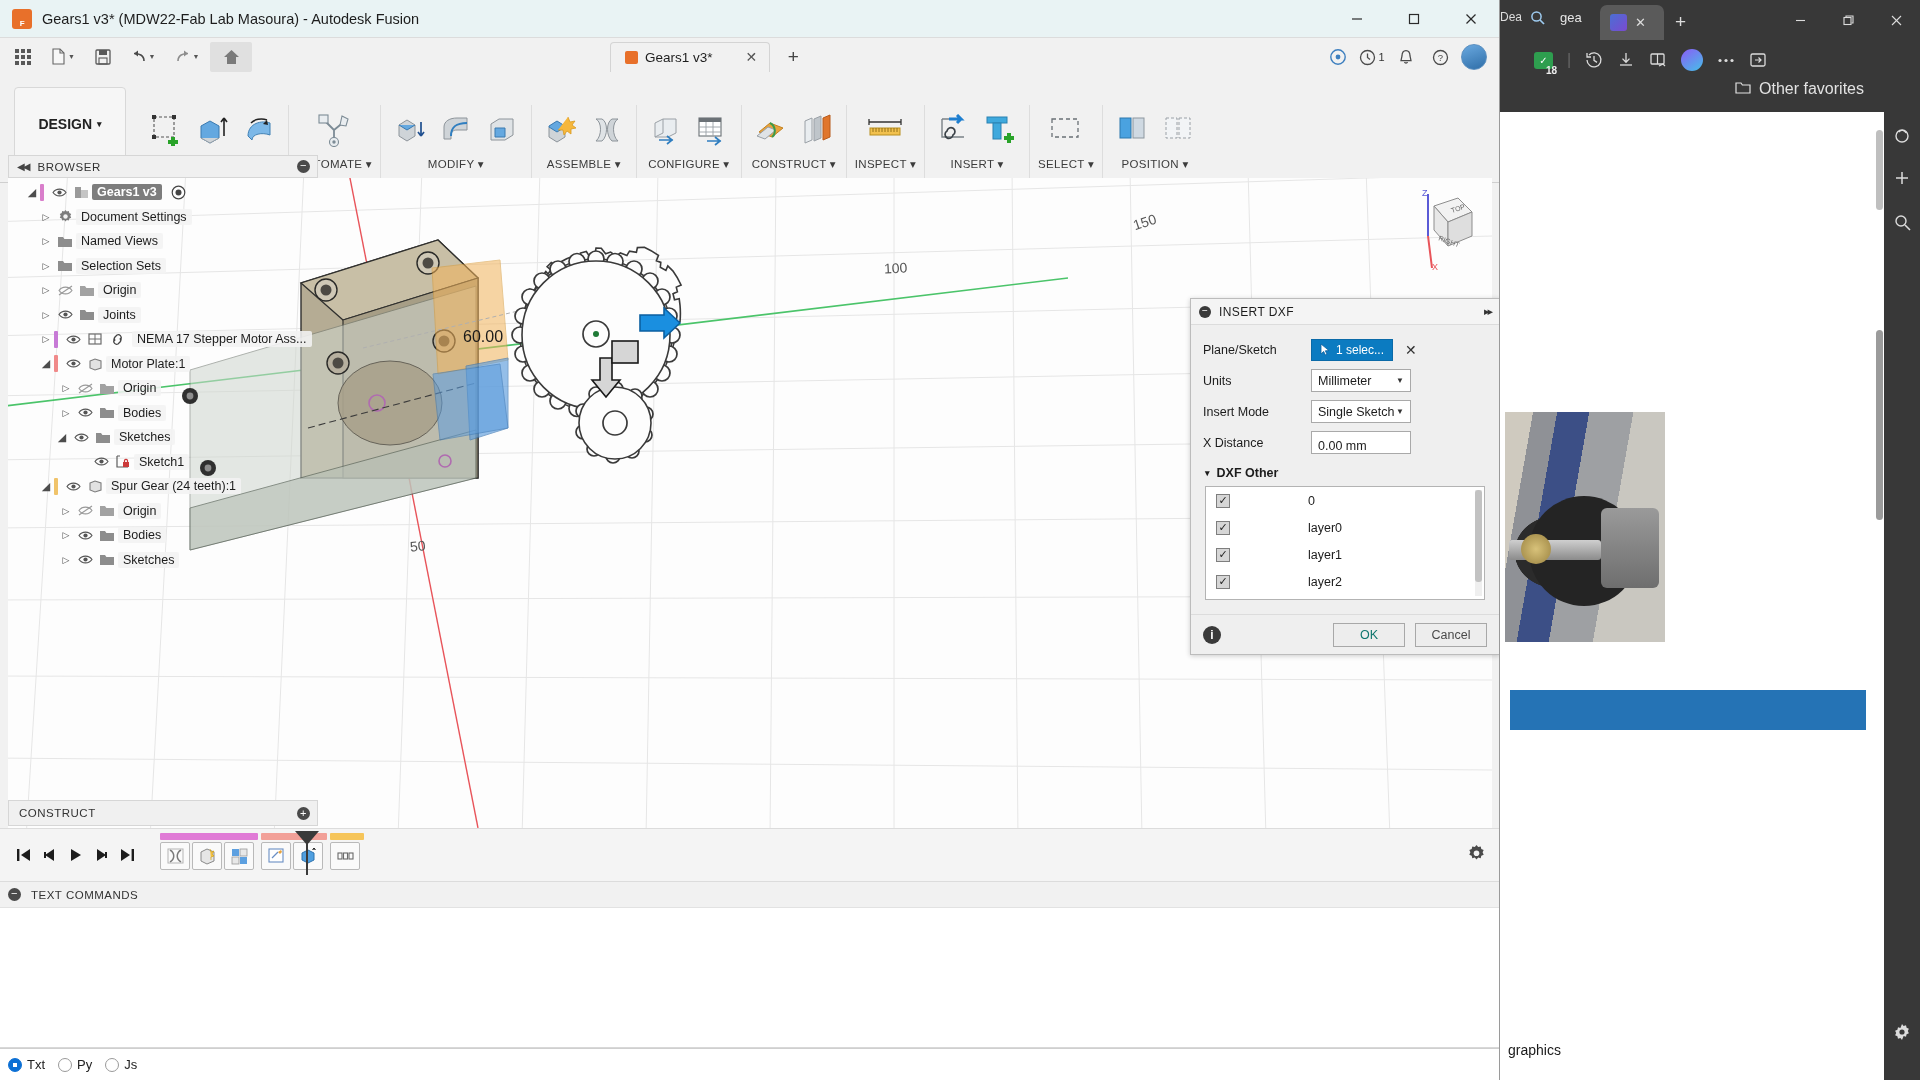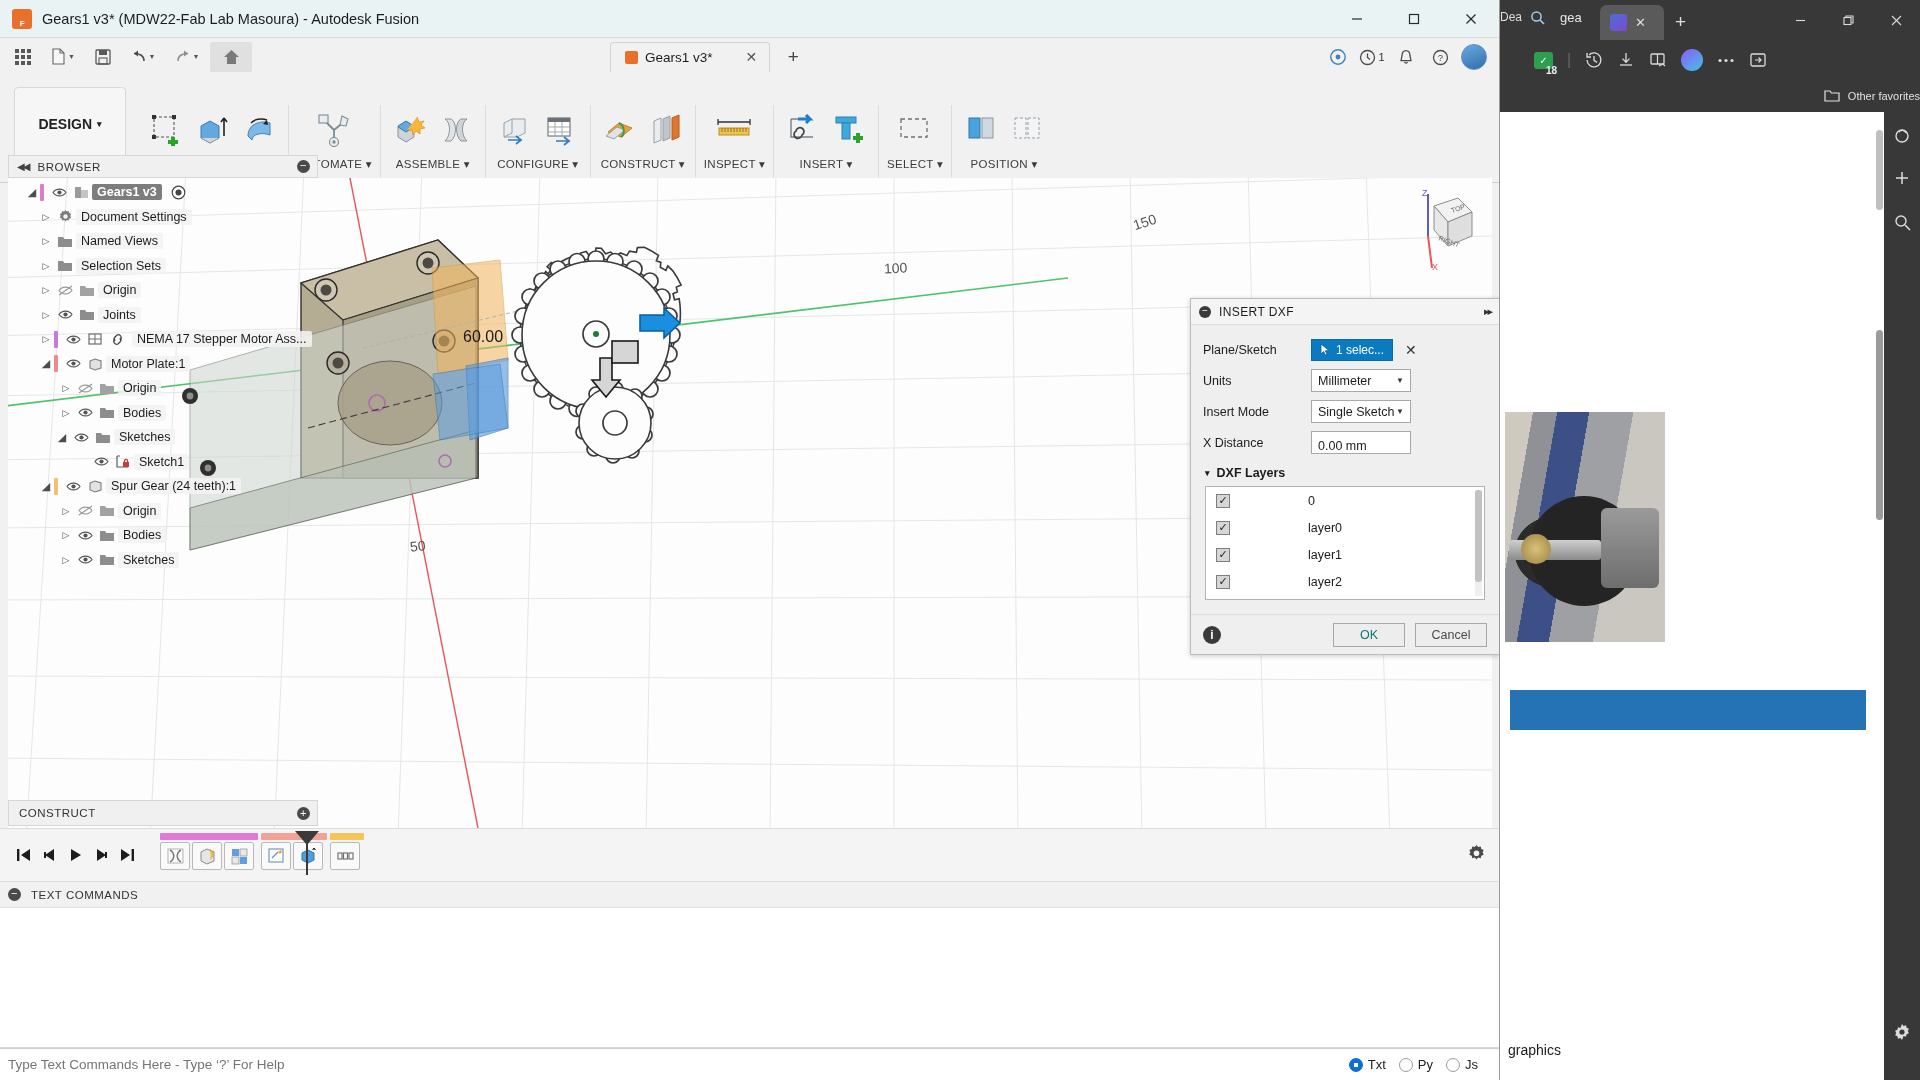--- a/index.html
+++ b/index.html
@@ -284,22 +284,22 @@
   .edge-ic { color: #dcdcdc; display: flex; align-items: center; justify-content: center; position: relative;}
   .badge-green {
     width: 19px; height: 17px; background: #2e9e4f; border-radius: 3px;
     display: flex; align-items: center; justify-content: center; color: #fff; font-size: 10px;
     position: relative;
   }
   .badge-count { position: absolute; bottom: -7px; right: -4px; font-size: 10px; color: #eee;
                  font-weight: bold; }
   .edge-profile { width: 22px; height: 22px; border-radius: 50%;
     background: linear-gradient(145deg,#8b5cf6,#45c0e8); }
-  .edge-fav-bar { height: 32px; display: flex; align-items: center; justify-content: flex-end;
-                  gap: 8px; color: #e2e2e2; font-size: 11px; }
+  .edge-fav-bar { height: 32px; display: flex; justify-content: flex-end;
+                  padding-right: 56px; gap: 8px; color: #e2e2e2; font-size: 16px; }
   .edge-page { position: absolute; left: 0; top: 112px; right: 36px; bottom: 0; background: #fff; }
   .edge-rail { position: absolute; right: 0; top: 112px; width: 36px; bottom: 0; background: #383838; }
   .rail-ic { width: 36px; height: 44px; display:flex; align-items:center; justify-content:center;
              color:#dcdcdc; }
   .pg-img {
     position: absolute; left: 5px; top: 300px; width: 160px; height: 230px;
     background:
       radial-gradient(ellipse 70px 60px at 52px 140px, #2b2b2b 0 60%, rgba(0,0,0,0) 61%),
       linear-gradient(100deg,#cfcabf 0 14%, #8f9196 14% 26%, #3c4f86 26% 42%, #9ea0a3 42% 64%, #c9c7c0 64% 100%);
   }
@@ -497,20 +497,44 @@
                 <rect x="3" y="2" width="9" height="8" fill="#e9edf0" stroke="#7c8b95" stroke-width="1.1"></rect>
                 <path d="M26 3 l6 3 l-2 7 l-6 -1z" fill="#e9edf0" stroke="#7c8b95" stroke-width="1.1"></path>
                 <circle cx="18" cy="29" r="4.5" fill="#e9edf0" stroke="#7c8b95" stroke-width="1.1"></circle>
                 <circle cx="18" cy="29" r="1.7" fill="#7c8b95"></circle>
               </svg>
           </div>
         </div>
         <div class="panel-label">AUTOMATE ▾</div>
       </div>
 
+      <div class="panel">
+        <div class="panel-icons">
+          <div class="ic">
+            <svg width="34" height="32" viewBox="0 0 34 32">
+                <path d="M6 11 l8 -5 l8 5 v11 l-8 5 l-8 -5z" fill="#cfd4d8" stroke="#8d949a" stroke-width="1"></path>
+                <path d="M6 11 l8 5 l8 -5" fill="#64a8e0" stroke="#3a7ab0" stroke-width="1"></path>
+                <path d="M28 8 v14 M28 22 l-3 -4 M28 22 l3 -4" stroke="#1f4f8f" stroke-width="1.7" fill="none"></path>
+              </svg>
+          </div>
+          <div class="ic">
+            <svg width="34" height="32" viewBox="0 0 34 32">
+                <path d="M5 25 V13 C5 7 11 4 18 4 h10 v12 h-10 c-4 0 -6 2 -6 6 v3z" fill="#cfd4d8" stroke="#8d949a" stroke-width="1"></path>
+                <path d="M12 22 C12 12 18 9 28 9" fill="none" stroke="#2f7ec0" stroke-width="2"></path>
+              </svg>
+          </div>
+          <div class="ic">
+            <svg width="34" height="32" viewBox="0 0 34 32">
+                <path d="M6 10 l8 -5 l14 0 v16 l-8 5 h-14z" fill="#dfe3e6" stroke="#8d949a" stroke-width="1"></path>
+                <path d="M10 14 h10 v9 h-10z" fill="#64a8e0" stroke="#3a7ab0" stroke-width="1"></path>
+              </svg>
+          </div>
+        </div>
+        <div class="panel-label">MODIFY ▾</div>
+      </div>
 
       <div class="panel">
         <div class="panel-icons">
           <div class="ic">
             <svg width="34" height="32" viewBox="0 0 34 32">
                 <path d="M5 13 l8 -5 l8 5 v10 l-8 5 l-8 -5z" fill="#cfd4d8" stroke="#8d949a" stroke-width="1"></path>
                 <path d="M5 13 l8 5 l8 -5 v-1 l-8 -5 l-8 5z" fill="#64a8e0" stroke="#3a7ab0" stroke-width="1"></path>
                 <path d="M24 3 l2 5 l5 -1 l-3 4 l4 3 l-5 1 l0 5 l-4 -3 l-3 4 l-1 -5 l-5 0" fill="#f6b73c" stroke="#d99a20" stroke-width=".8"></path>
               </svg>
           </div>
@@ -1102,21 +1126,21 @@
       <div class="row">
         <span class="lbl">X Distance</span>
         <span class="txt-ctl">
           <span>0.00 mm</span>
         </span>
       </div>
 
 
       <div class="dxf-layers-hdr">
         <span style="font-size:9px">▾</span>
-        <span>DXF Layers</span>
+        <span>DXF Other</span>
       </div>
 
       <div class="layers-box">
         <div class="layer-row">
           <span class="chk">✓</span>
           <span class="layer-name">0</span>
         </div>
         <div class="layer-row">
           <span class="chk">✓</span>
           <span class="layer-name">layer0</span>
@@ -1246,21 +1270,20 @@
         </svg>
     </div>
   </div>
 
   <div class="tc-hdr">
     <span class="tc-dot">−</span>
     <span>TEXT COMMANDS</span>
   </div>
   <div class="tc-body"></div>
   <div class="tc-input">
-    <input placeholder="Type Text Commands Here - Type ‘?’ For Help" style="">
     <span class="radios">
       <span class="radio on"></span>
       <span class="radio-lbl">Txt</span>
       <span class="radio"></span>
       <span class="radio-lbl">Py</span>
       <span class="radio"></span>
       <span class="radio-lbl">Js</span>
     </span>
   </div>
 

